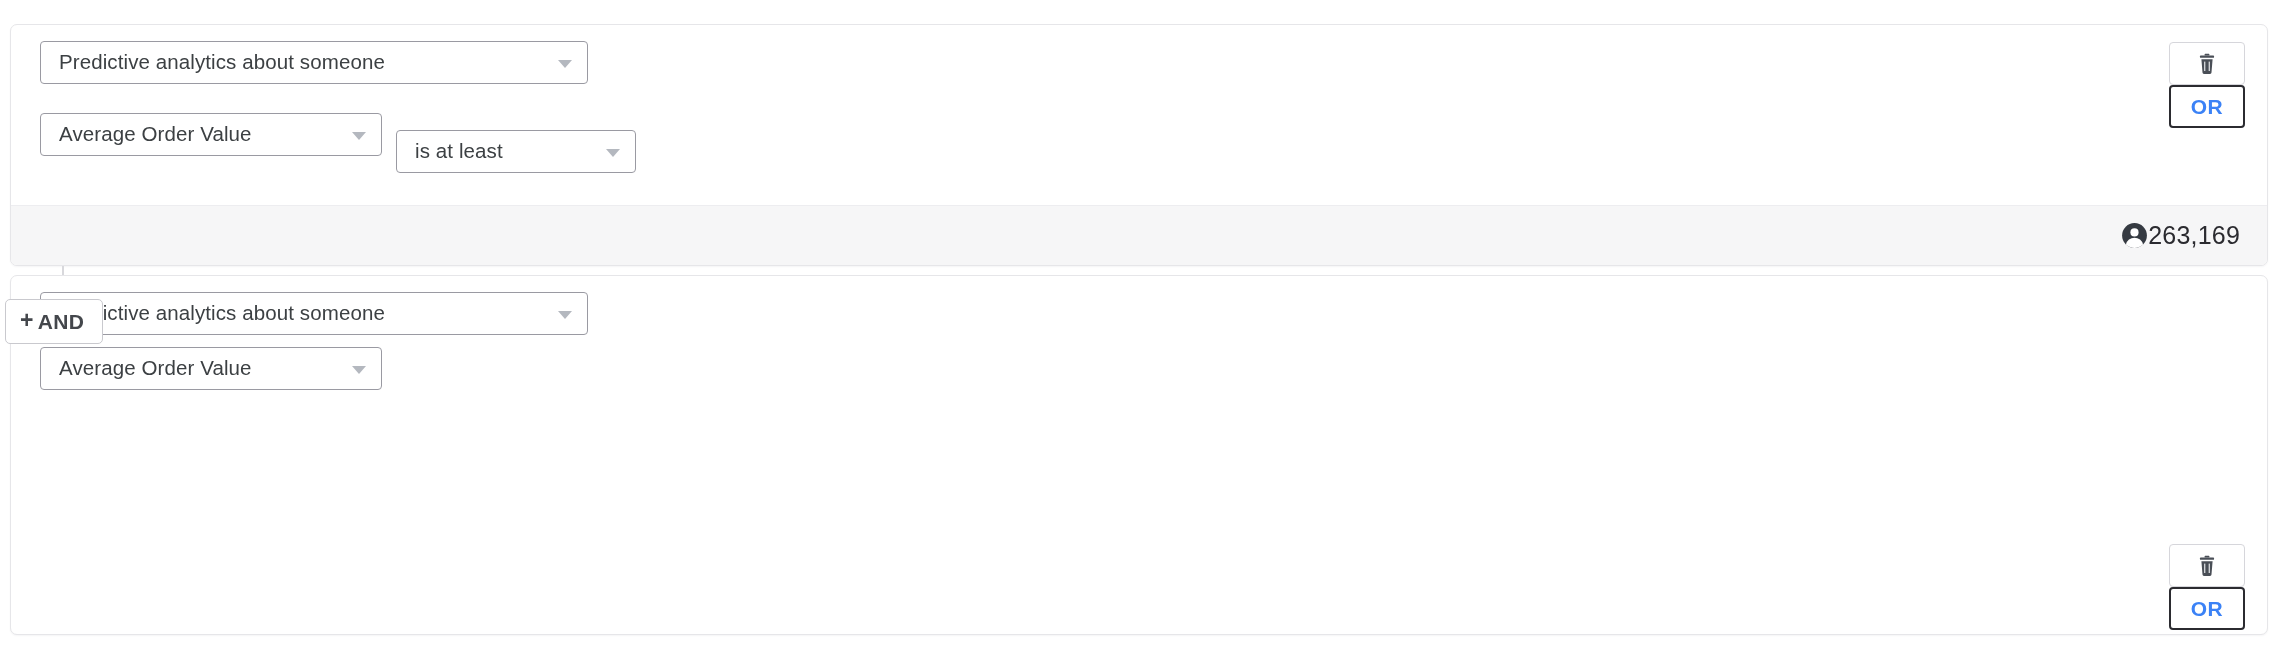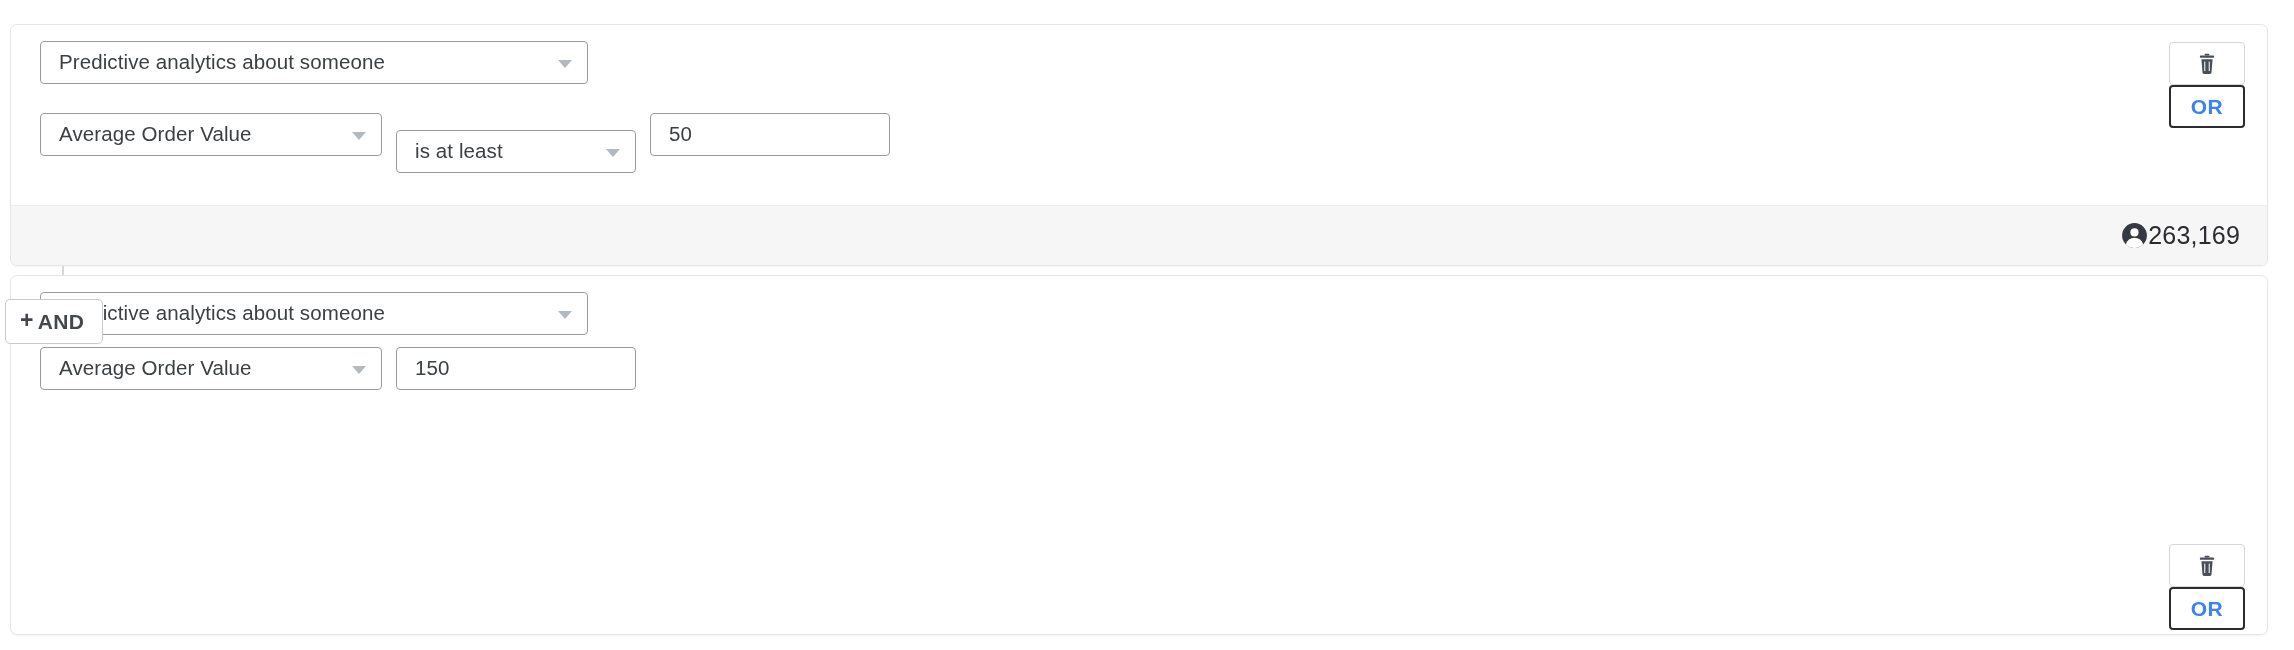--- a/index.html
+++ b/index.html
@@ -201,23 +201,20 @@
         <div class="control select w-field">
           <span>Average Order Value</span>
           <span class="caret"></span>
         </div>
 
         <div class="control select w-operator">
           <span>is at least</span>
           <span class="caret"></span>
         </div>
 
-        <div class="control w-value">
-          <span>50</span>
-        </div>
       </div>
 
     </div>
 
     <div class="actions a1">
       <div class="action-btn delete">
         <span class="trash-icon">
           <svg width="20" height="22" viewBox="0 0 20 22" aria-hidden="true">
             <rect x="3" y="2.6" width="14" height="2.2" rx="0.6" fill="#4a4f57"></rect>
             <rect x="7.6" y="0.8" width="4.8" height="1.8" rx="0.6" fill="#4a4f57"></rect>
@@ -266,23 +263,20 @@
         </div>
       </div>
 
       <div class="row">
         <div class="control select w-field">
           <span>Average Order Value</span>
           <span class="caret"></span>
         </div>
 
 
-        <div class="control w-value">
-          <span>150</span>
-        </div>
       </div>
 
     </div>
 
     <div class="actions a2">
       <div class="action-btn delete">
         <span class="trash-icon">
           <svg width="20" height="22" viewBox="0 0 20 22" aria-hidden="true">
             <rect x="3" y="2.6" width="14" height="2.2" rx="0.6" fill="#4a4f57"></rect>
             <rect x="7.6" y="0.8" width="4.8" height="1.8" rx="0.6" fill="#4a4f57"></rect>

